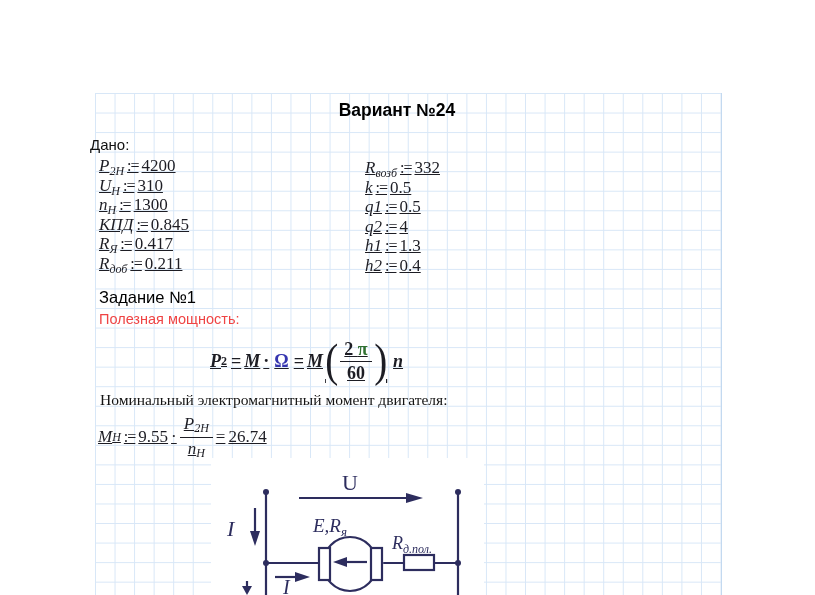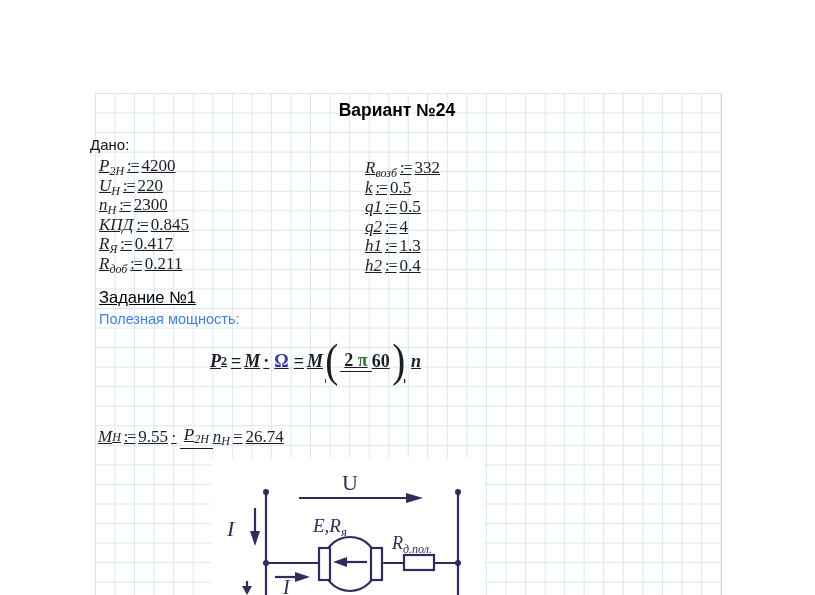--- a/index.html
+++ b/index.html
@@ -14,29 +14,29 @@
          font-size:17.5px;font-weight:bold;color:#000;}
   .dano{position:absolute;left:90px;top:136px;font-size:15px;color:#111;}
   
   .math{font-family:"Liberation Serif",serif;color:#1d1d24;text-decoration:underline;}
   .gcol{position:absolute;font-size:17px;}
   .gcol .grow{height:19.6px;line-height:19.6px;white-space:nowrap;}
   .mvar{font-style:italic;}
   .msub{font-size:12px;font-style:italic;vertical-align:-4px;margin-right:1px;}
   .mop{margin:0 3px 0 2px;letter-spacing:-1px;font-size:16px;}
   .task-heading{position:absolute;left:99px;top:288px;font-size:16.5px;color:#000;
-                text-decoration:underline;}
-  .task-subtitle{position:absolute;left:99px;top:311px;font-size:14.5px;color:#3b82f6;}
+                }
+  .task-subtitle{position:absolute;left:99px;top:311px;font-size:14.5px;color:#ef4444;}
   .formula1{position:absolute;left:210px;top:336px;height:50px;display:inline-flex;
             align-items:center;font-size:18px;font-weight:700;}
   .formula1 .omega{color:#3636b0;margin:0 2px;}
   .formula1 .pi{color:#2f7030;}
   .formula1 .op{margin:0 3px;}
   .paren{font-size:46px;font-weight:400;line-height:0.88;transform:scaleX(0.85);margin:0 1px;}
-  .frac{display:inline-flex;flex-direction:row;align-items:center;text-align:left;
+  .frac{display:inline-flex;flex-direction:column;align-items:center;text-align:left;
         vertical-align:middle;line-height:1.15;}
   .frac .num{border-bottom:1.6px solid #1d1d24;padding:0 4px 1px 4px;}
   .frac .den{padding-top:1px;}
   .fsub{font-size:12px;font-style:italic;vertical-align:-3px;}
   .sentence{position:absolute;left:100px;top:391px;font-size:15.5px;
             font-family:"Liberation Serif",serif;color:#141414;}
   .formula2{position:absolute;left:98px;top:415px;height:44px;display:inline-flex;
             align-items:center;font-size:17px;}
   .formula2 .op{margin:0 3px;}
   .diagram{position:absolute;left:211px;top:458px;width:273px;height:137px;}
@@ -48,22 +48,22 @@
 <div id="canvas">
 
   <div class="page"></div>
 
   <div class="title">Вариант №24</div>
 
   <div class="dano">Дано:</div>
 
   <div class="gcol math" style="left:99px;top:156px;">
     <div class="grow"><span class="mvar">P</span><span class="msub">2H</span><span class="mop">:=</span><span>4200</span></div>
-    <div class="grow"><span class="mvar">U</span><span class="msub">H</span><span class="mop">:=</span><span>220</span></div>
-    <div class="grow"><span class="mvar">n</span><span class="msub">H</span><span class="mop">:=</span><span>2300</span></div>
+    <div class="grow"><span class="mvar">U</span><span class="msub">H</span><span class="mop">:=</span><span>310</span></div>
+    <div class="grow"><span class="mvar">n</span><span class="msub">H</span><span class="mop">:=</span><span>1300</span></div>
     <div class="grow"><span class="mvar">КПД</span><span class="msub"></span><span class="mop">:=</span><span>0.845</span></div>
     <div class="grow"><span class="mvar">R</span><span class="msub">Я</span><span class="mop">:=</span><span>0.417</span></div>
     <div class="grow"><span class="mvar">R</span><span class="msub">доб</span><span class="mop">:=</span><span>0.211</span></div>
   </div>
 
   <div class="gcol math" style="left:365px;top:158px;">
     <div class="grow"><span class="mvar">R</span><span class="msub">возб</span><span class="mop">:=</span><span>332</span></div>
     <div class="grow"><span class="mvar">k</span><span class="msub"></span><span class="mop">:=</span><span>0.5</span></div>
     <div class="grow"><span class="mvar">q1</span><span class="msub"></span><span class="mop">:=</span><span>0.5</span></div>
     <div class="grow"><span class="mvar">q2</span><span class="msub"></span><span class="mop">:=</span><span>4</span></div>
@@ -85,20 +85,21 @@
     <span class="mvar">M</span>
     <span class="paren">(</span>
     <span class="frac">
       <span class="num"><span>2 </span><span class="pi">π</span></span>
       <span class="den">60</span>
     </span>
     <span class="paren">)</span>
     <span class="mvar" style="margin-left:4px;">n</span>
   </div>
 
+  <div class="sentence">Номинальный электромагнитный момент двигателя:</div>
 
   <div class="formula2 math">
     <span class="mvar">M</span>
       <span class="msub">H</span>
     <span class="mop">:=</span>
     <span>9.55</span>
     <span class="op">·</span>
     <span class="frac">
       <span class="num"><span class="mvar">P</span><span class="fsub">2H</span></span>
       <span class="den"><span class="mvar">n</span><span class="fsub">H</span></span>

